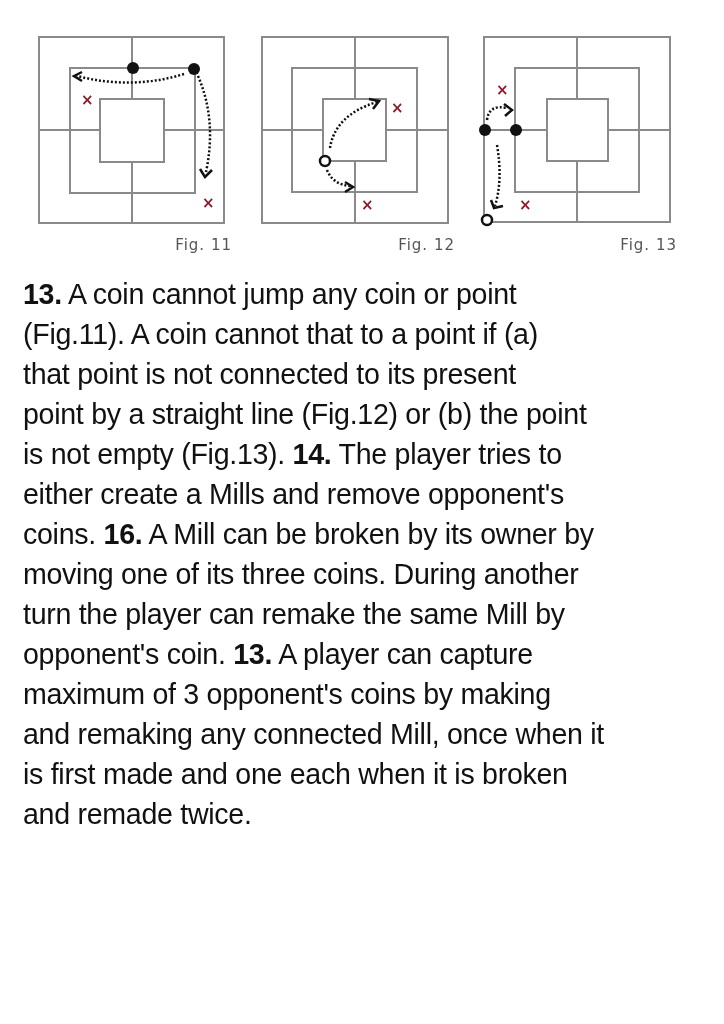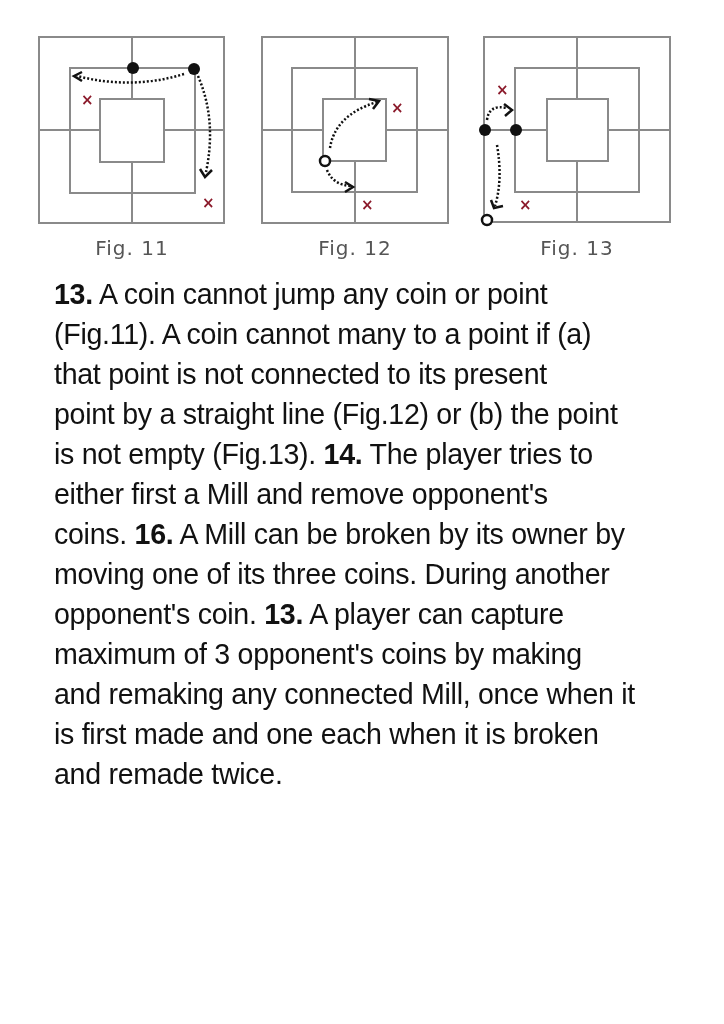--- a/index.html
+++ b/index.html
@@ -1,30 +1,30 @@
 <!DOCTYPE html>
 <html><head>
 <meta charset="utf-8">
 <style>
   html, body { margin: 0; padding: 0; background: #ffffff; }
   body { width: 724px; height: 1024px; position: relative; overflow: hidden; }
   .figures { position: absolute; left: 0; top: 0; width: 724px; height: 270px; }
   .fig { position: absolute; top: 30px; width: 200px; height: 240px; }
   .fig svg { position: absolute; left: 0; top: 0; }
   .fig-caption {
-    position: absolute; top: 206px; width: 200px; text-align: center;
-    font-family: "DejaVu Sans", sans-serif; font-size: 20px; color: #555;
+    position: absolute; top: 206px; width: 200px; text-align: right;
+    font-family: "DejaVu Sans", sans-serif; font-size: 15px; color: #555;
     letter-spacing: 1px;
   }
   .body-text {
     position: absolute; left: 23px; top: 274px; width: 680px;
     font-family: "Liberation Sans", sans-serif; font-size: 28.6px;
     line-height: 40px; color: #111; letter-spacing: -0.3px;
   }
-  .line { display: block; white-space: nowrap; margin-left: 31px; }
+  .line { display: block; white-space: nowrap; }
   .num { font-weight: bold; }
 </style>
 </head>
 <body>
 
 <div class="figures">
 
   <div class="fig" style="left:32px;">
     <svg width="200" height="200" viewBox="0 0 200 200">
       <g fill="none" stroke="#8a8a8a" stroke-width="2">
@@ -96,25 +96,26 @@
       <circle cx="10" cy="190" r="5" fill="#fff" stroke="#111" stroke-width="2.5"></circle>
       <text x="19" y="65" font-family="DejaVu Sans, sans-serif" font-size="15" font-weight="bold" fill="#8b1a2b">×</text>
       <text x="42" y="180" font-family="DejaVu Sans, sans-serif" font-size="15" font-weight="bold" fill="#8b1a2b">×</text>
     </svg>
     <div class="fig-caption">Fig. 13</div>
   </div>
 </div>
 
 <div class="body-text">
   <span class="line"><span class="num">13.</span><span> A coin cannot jump any coin or point</span></span>
-  <span class="line"><span>(Fig.11). A coin cannot many to a point if (a)</span></span>
+  <span class="line"><span>(Fig.11). A coin cannot that to a point if (a)</span></span>
   <span class="line"><span>that point is not connected to its present</span></span>
   <span class="line"><span>point by a straight line (Fig.12) or (b) the point</span></span>
   <span class="line"><span>is not empty (Fig.13). </span><span class="num">14.</span><span> The player tries to</span></span>
-  <span class="line"><span>either first a Mill and remove opponent's</span></span>
+  <span class="line"><span>either create a Mills and remove opponent's</span></span>
   <span class="line"><span>coins. </span><span class="num">16.</span><span> A Mill can be broken by its owner by</span></span>
   <span class="line"><span>moving one of its three coins. During another</span></span>
+  <span class="line"><span>turn the player can remake the same Mill by</span></span>
   <span class="line"><span>opponent's coin. </span><span class="num">13.</span><span> A player can capture</span></span>
   <span class="line"><span>maximum of 3 opponent's coins by making</span></span>
   <span class="line"><span>and remaking any connected Mill, once when it</span></span>
   <span class="line"><span>is first made and one each when it is broken</span></span>
   <span class="line"><span>and remade twice.</span></span>
 </div>
 
 </body></html>

